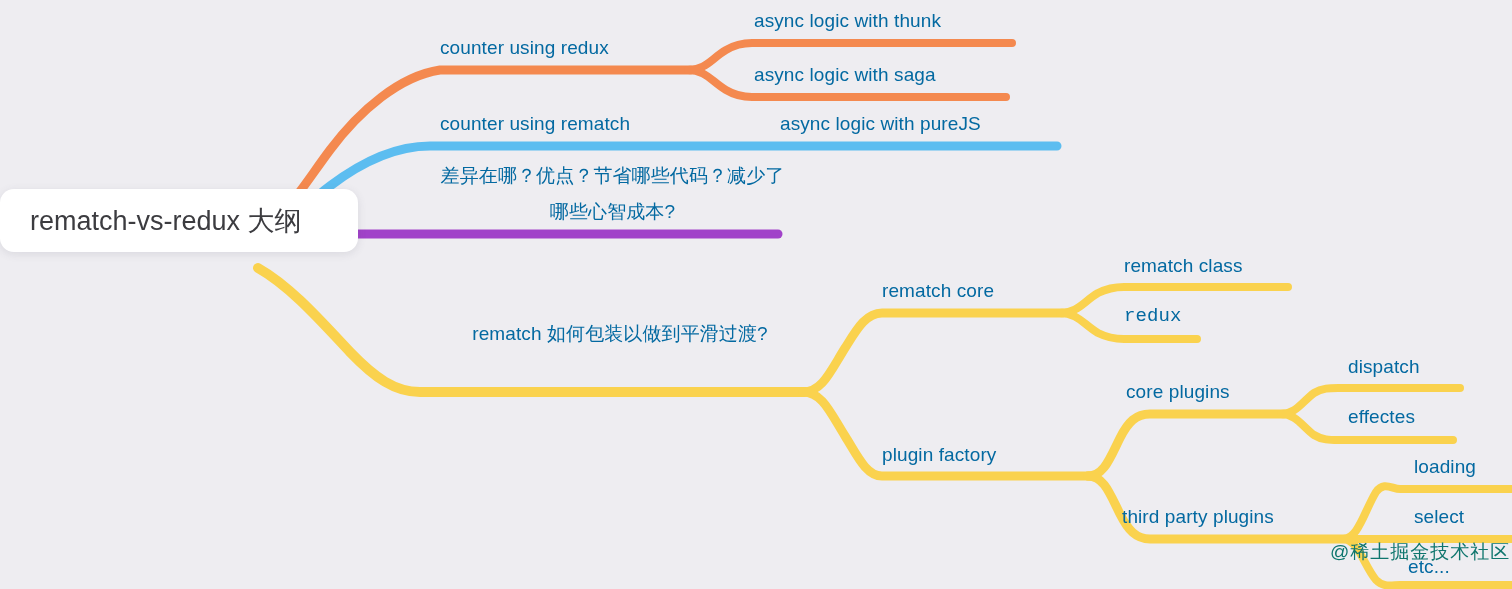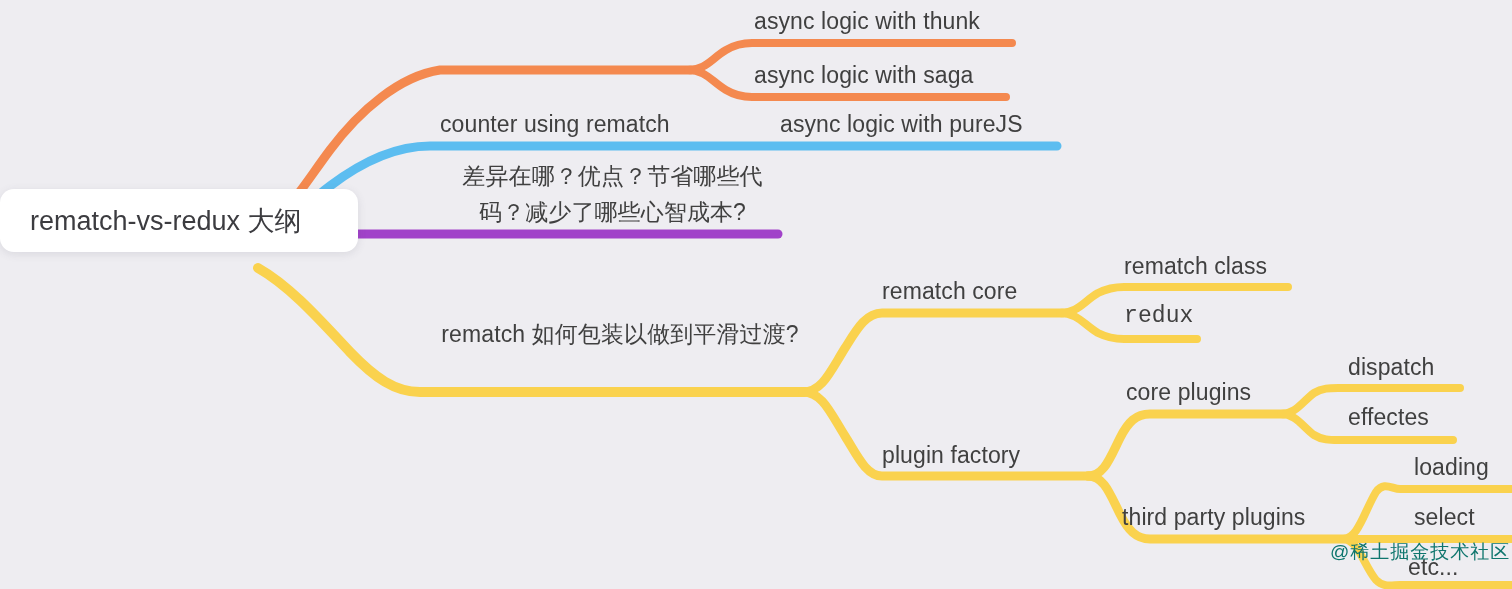--- a/index.html
+++ b/index.html
@@ -16,22 +16,22 @@
     font-family: "Liberation Sans", "DejaVu Sans", sans-serif;
   }
   #links {
     position: absolute;
     top: 0; left: 0;
     width: 1512px;
     height: 589px;
   }
   .node-label {
     position: absolute;
-    color: #404040;
-    font-size: 23px;
+    color: #0369a1;
+    font-size: 19px;
     line-height: 30px;
     white-space: nowrap;
     letter-spacing: 0.1px;
   }
   .node-label.wrap {
     white-space: normal;
     line-height: 36px;
     text-align: center;
   }
   #root-node {
@@ -100,20 +100,21 @@
       <path stroke="#fad24e" stroke-width="8" d="M 1343 539 C 1358 539 1364 512 1376 492 C 1384 481 1392 489 1400 489 L 1512 489"></path>
       <path stroke="#fad24e" stroke-width="8" d="M 1343 539 L 1512 539"></path>
       <path stroke="#fad24e" stroke-width="8" d="M 1343 539 C 1358 539 1364 566 1376 580 C 1384 588 1392 585 1400 585 L 1512 585"></path>
     </g>
   </svg>
 
   <div id="root-node">
     <span class="root-text">rematch-vs-redux 大纲</span>
   </div>
 
+  <div class="node-label" style="left:440px; top:33px;">counter using redux</div>
   <div class="node-label" style="left:754px; top:6px;">async logic with thunk</div>
   <div class="node-label" style="left:754px; top:60px;">async logic with saga</div>
 
   <div class="node-label" style="left:440px; top:109px;">counter using rematch</div>
   <div class="node-label" style="left:780px; top:109px;">async logic with pureJS</div>
 
   <div class="node-label wrap" style="left:440px; top:158px; width:345px;">差异在哪？优点？节省哪些代码？减少了哪些心智成本?</div>
 
   <div class="node-label wrap" style="left:440px; top:316px; width:360px;">rematch 如何包装以做到平滑过渡?</div>
 

